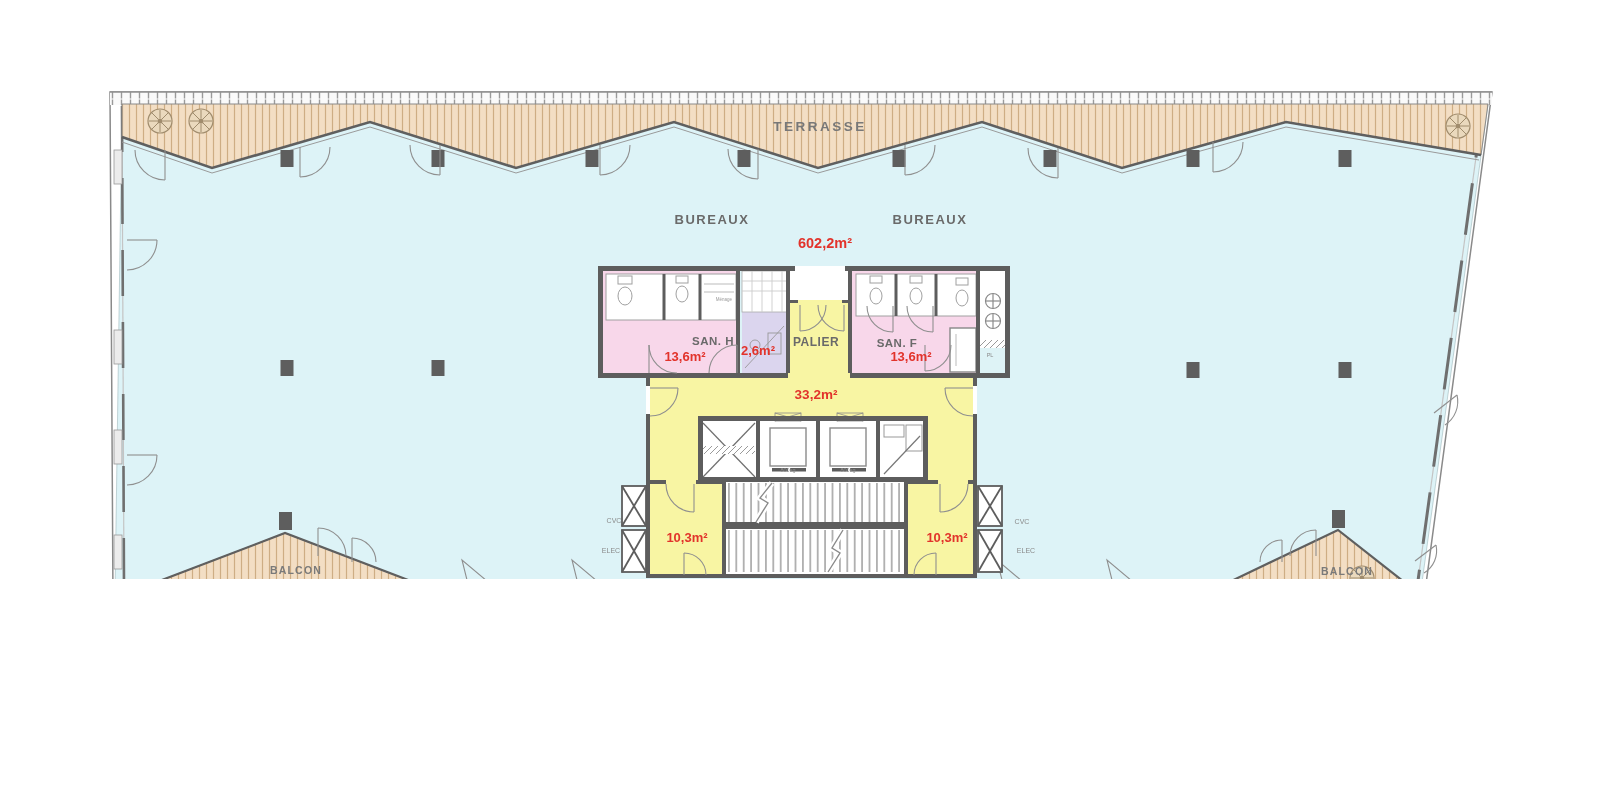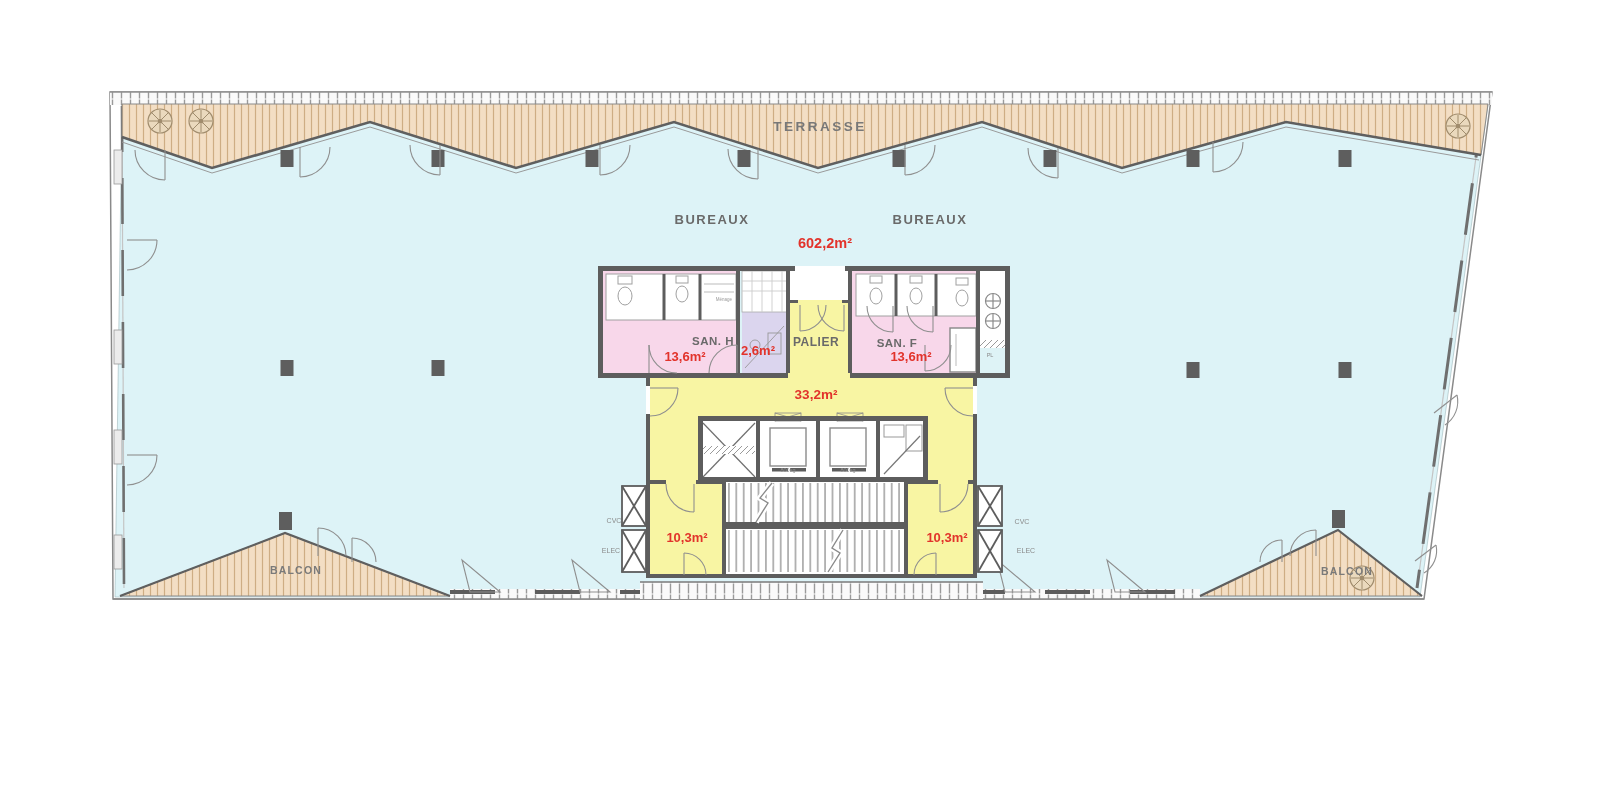--- a/index.html
+++ b/index.html
@@ -1,16 +1,16 @@
 <!DOCTYPE html>
 <html><head>
 <meta charset="utf-8">
 <style>
   html,body{margin:0;padding:0;background:#ffffff;}
-  .stage{position:relative;width:1600px;height:787px;background:#ffffff;overflow:hidden;
+  .stage{position:relative;width:1600px;height:579px;background:#ffffff;overflow:hidden;
          font-family:"Liberation Sans", sans-serif;}
   svg{position:absolute;left:0;top:0;}
   text{font-family:"Liberation Sans", sans-serif;}
 </style>
 </head>
 <body>
 
 <div class="stage">
 <svg width="1600" height="787" viewBox="0 0 1600 787">
   <defs>

